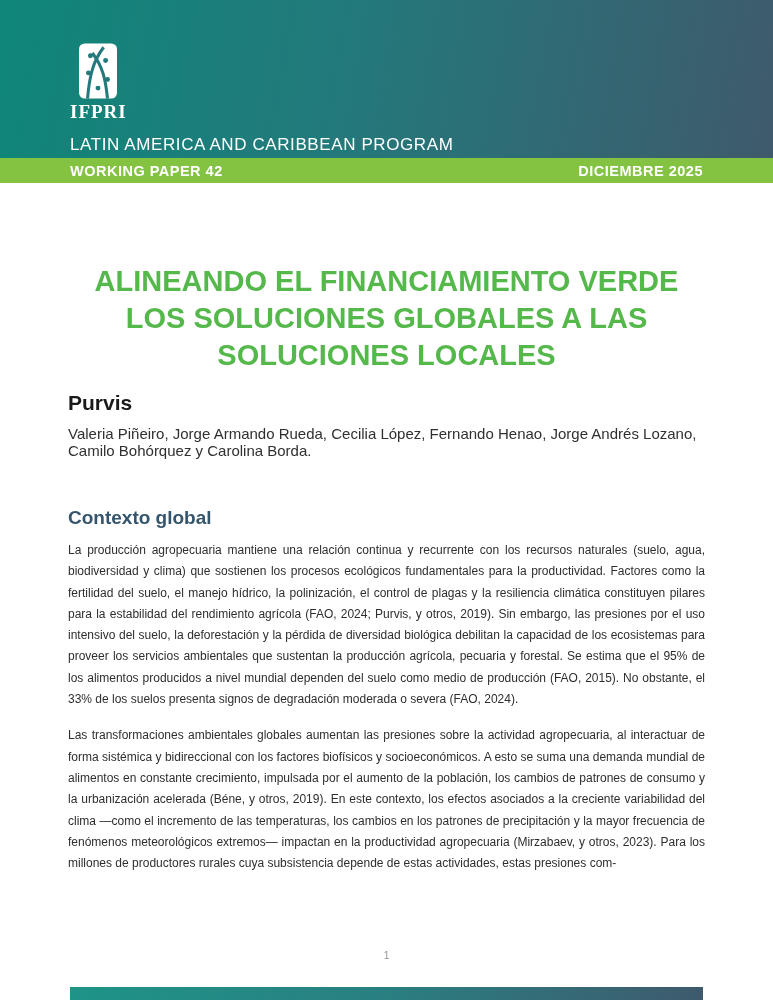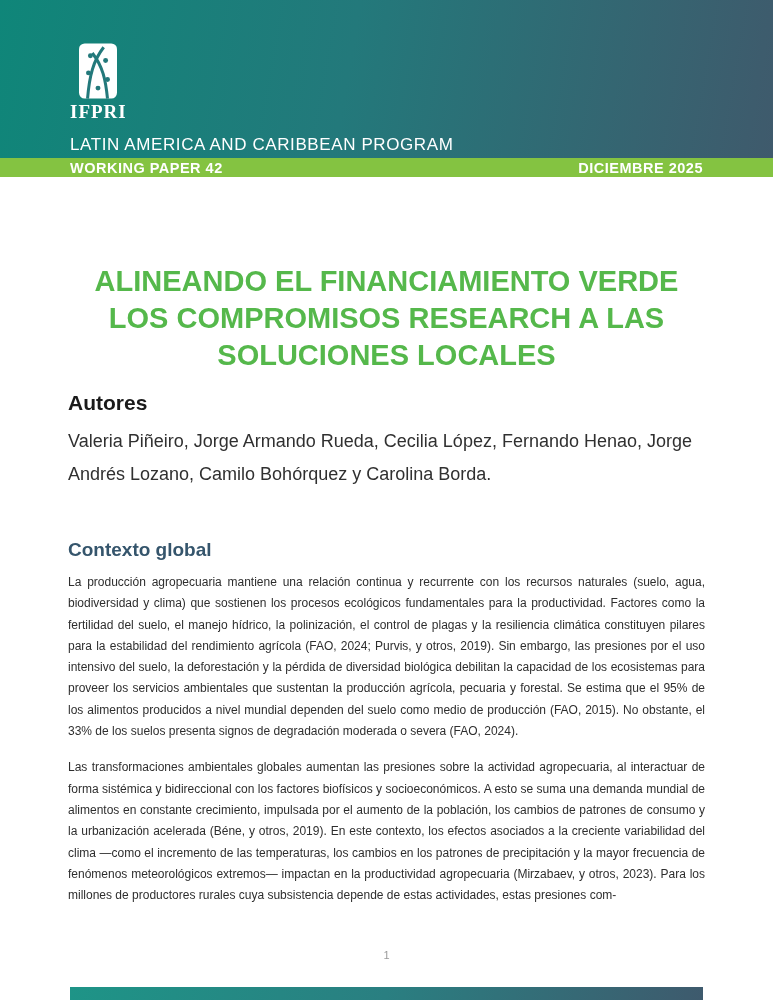--- a/index.html
+++ b/index.html
@@ -26,37 +26,37 @@
   .logo-text{
     margin-left:14px;color:#ffffff;font-weight:bold;
     font-size:12.5px;letter-spacing:0.8px;line-height:16px;padding-top:3px;
   }
   .program-line{
     position:absolute;left:70px;top:135px;color:#ffffff;
     font-size:17px;letter-spacing:0.6px;font-weight:normal;
   }
   
   .banner{
-    position:absolute;top:158px;left:0;width:773px;height:19px;
+    position:absolute;top:158px;left:0;width:773px;height:25px;
     background:#84C341;
     display:flex;align-items:center;justify-content:space-between;
     padding:0 70px;box-sizing:border-box;
   }
   .banner span{color:#ffffff;font-weight:bold;font-size:14.5px;letter-spacing:0.5px;}
   
   .content{position:absolute;top:183px;left:68px;width:637px;}
   .title{
     margin-top:80px;text-align:center;color:#55B84B;font-weight:bold;
     font-size:29px;line-height:37px;
   }
   .authors-heading{
     margin-top:17px;color:#1a1a1a;font-weight:bold;font-size:21px;
   }
   .authors{
-    margin-top:10px;color:#303030;font-size:18px;line-height:33px;
+    margin-top:10px;color:#303030;font-size:15px;line-height:17px;
   }
   .section-heading{
     margin-top:48px;color:#35556C;font-weight:bold;font-size:19px;
   }
   .para{
     margin-top:11px;margin-bottom:15px;
     color:#2e2e2e;font-size:12px;line-height:21.3px;
     text-align:justify;
   }
   
@@ -94,25 +94,25 @@
   </div>
 
   <div class="banner">
     <span>WORKING PAPER 42</span>
     <span>DICIEMBRE 2025</span>
   </div>
 
   <div class="content">
     <div class="title">
       <div>ALINEANDO EL FINANCIAMIENTO VERDE</div>
-      <div>LOS COMPROMISOS RESEARCH A LAS</div>
+      <div>LOS SOLUCIONES GLOBALES A LAS</div>
       <div>SOLUCIONES LOCALES</div>
     </div>
 
-    <div class="authors-heading">Autores</div>
+    <div class="authors-heading">Purvis</div>
     <div class="authors">Valeria Piñeiro, Jorge Armando Rueda, Cecilia López, Fernando Henao, Jorge Andrés Lozano, Camilo Bohórquez y Carolina Borda.</div>
 
     <div class="section-heading">Contexto global</div>
     <p class="para">La producción agropecuaria mantiene una relación continua y recurrente con los recursos naturales (suelo, agua, biodiversidad y clima) que sostienen los procesos ecológicos fundamentales para la productividad. Factores como la fertilidad del suelo, el manejo hídrico, la polinización, el control de plagas y la resiliencia climática constituyen pilares para la estabilidad del rendimiento agrícola (FAO, 2024; Purvis, y otros, 2019). Sin embargo, las presiones por el uso intensivo del suelo, la deforestación y la pérdida de diversidad biológica debilitan la capacidad de los ecosistemas para proveer los servicios ambientales que sustentan la producción agrícola, pecuaria y forestal. Se estima que el 95% de los alimentos producidos a nivel mundial dependen del suelo como medio de producción (FAO, 2015). No obstante, el 33% de los suelos presenta signos de degradación moderada o severa (FAO, 2024).</p>
     <p class="para">Las transformaciones ambientales globales aumentan las presiones sobre la actividad agropecuaria, al interactuar de forma sistémica y bidireccional con los factores biofísicos y socioeconómicos. A esto se suma una demanda mundial de alimentos en constante crecimiento, impulsada por el aumento de la población, los cambios de patrones de consumo y la urbanización acelerada (Béne, y otros, 2019). En este contexto, los efectos asociados a la creciente variabilidad del clima —como el incremento de las temperaturas, los cambios en los patrones de precipitación y la mayor frecuencia de fenómenos meteorológicos extremos— impactan en la productividad agropecuaria (Mirzabaev, y otros, 2023). Para los millones de productores rurales cuya subsistencia depende de estas actividades, estas presiones com-</p>
   </div>
 
   <div class="page-number">1</div>
   <div class="footer-bar"></div>
 

